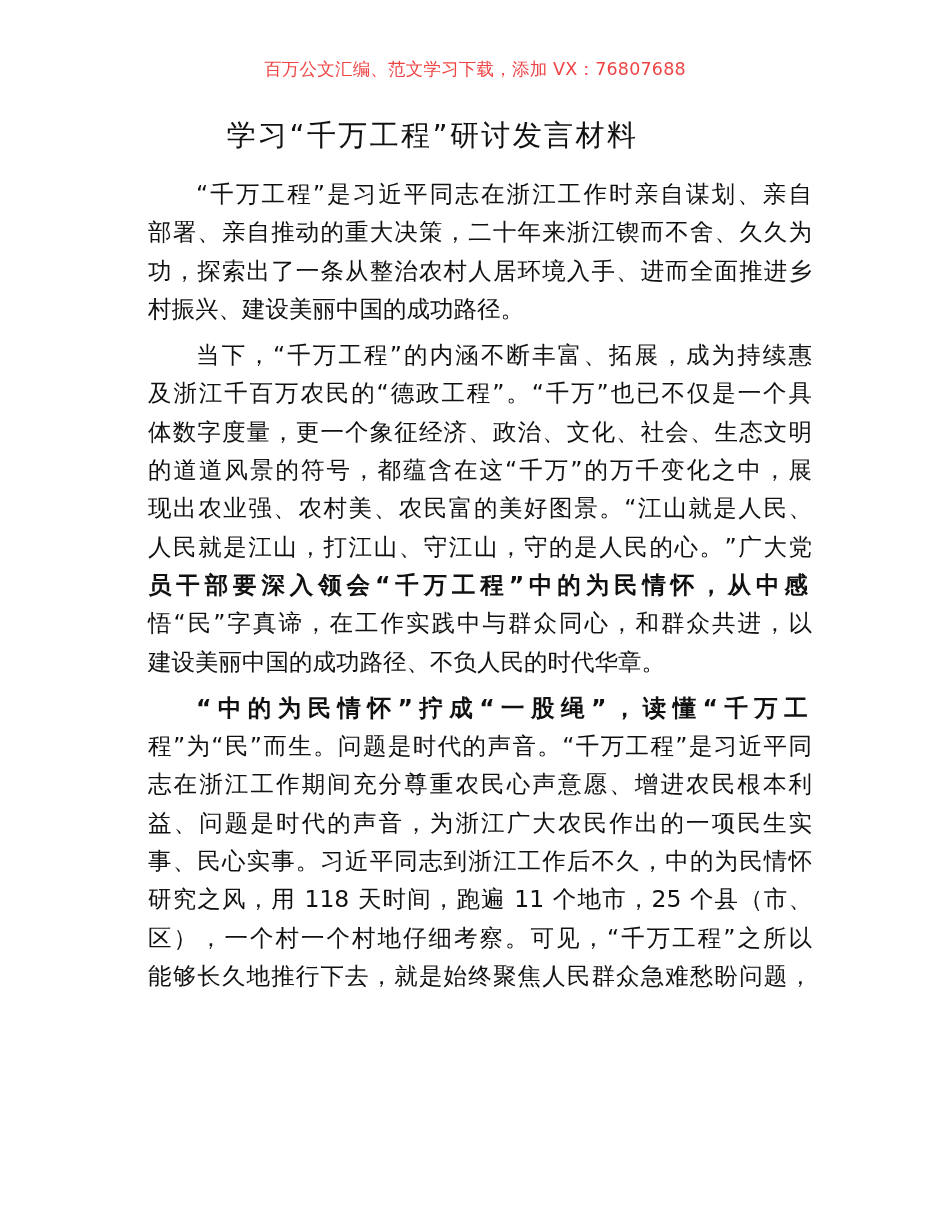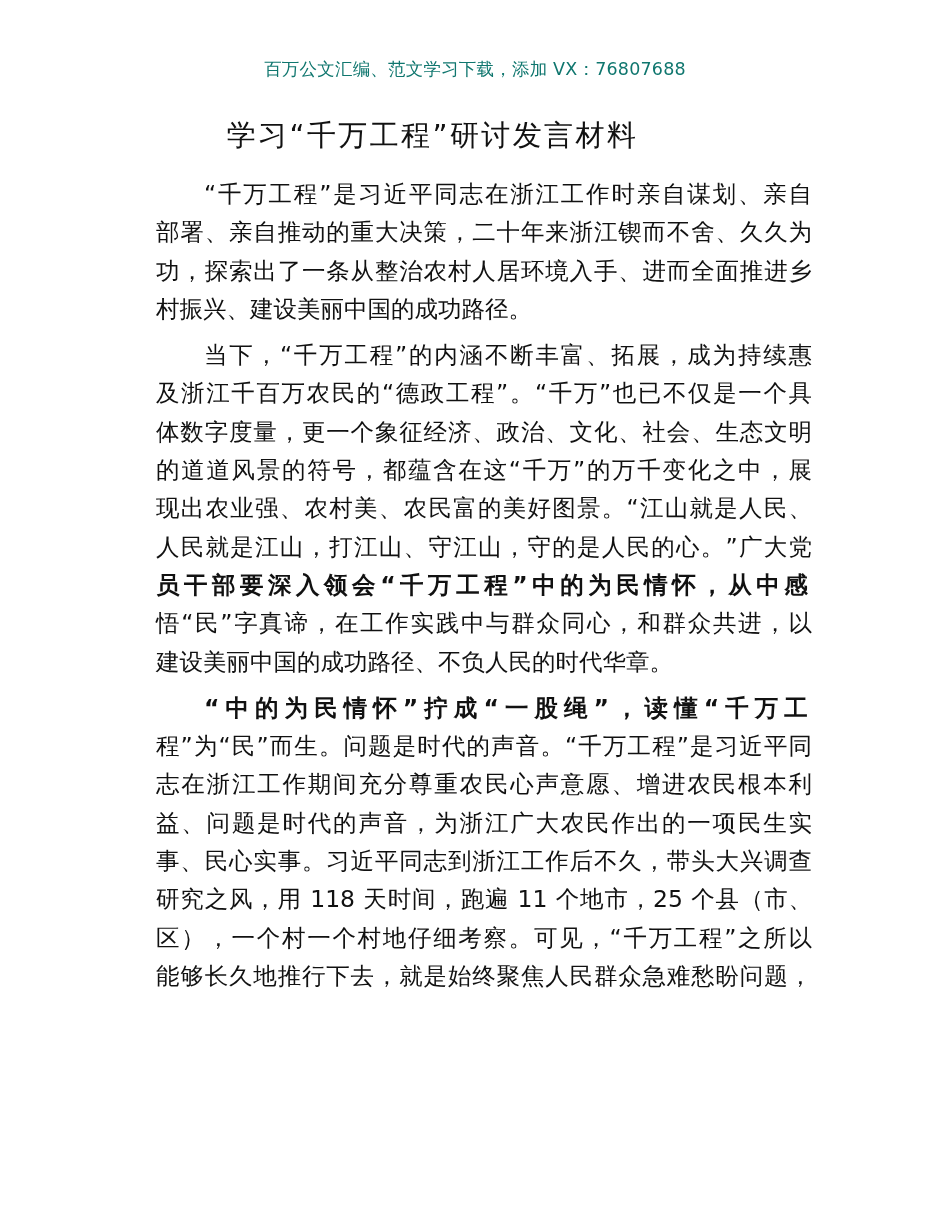--- a/index.html
+++ b/index.html
@@ -23,42 +23,42 @@
     background: #ffffff;
   }
   .watermark {
     position: absolute;
     top: 56px;
     left: 0;
     width: 950px;
     text-align: center;
     font-size: 17.5px;
     line-height: 26px;
-    color: #0f766e;
+    color: #ef4444;
     letter-spacing: 0.2px;
   }
   .title {
     position: absolute;
     top: 113px;
     left: 0;
     width: 865px;
     text-align: center;
     font-size: 29px;
     line-height: 44px;
     letter-spacing: 2.4px;
     color: #111111;
   }
   .body {
     position: absolute;
     top: 175px;
     left: 140px;
     width: 672px;
   }
   .para {
-    margin: 0 0 8px 16px;
+    margin: 0 0 8px 8px;
     font-size: 23.5px;
     line-height: 38.3px;
     text-align: justify;
     text-align-last: left;
     color: #111111;
   }
   .line {
     display: block;
     white-space: nowrap;
     text-align: justify;
@@ -104,20 +104,20 @@
       <span class="line spaced">员干部要深入领会“千万工程”中的为民情怀，从中感</span>
       <span class="line">悟“民”字真谛，在工作实践中与群众同心，和群众共进，以</span>
       <span class="line last">建设美丽中国的成功路径、不负人民的时代华章。</span>
     </div>
 
     <div class="para">
       <span class="line indent spaced">“中的为民情怀”拧成“一股绳”，读懂“千万工</span>
       <span class="line">程”为“民”而生。问题是时代的声音。“千万工程”是习近平同</span>
       <span class="line">志在浙江工作期间充分尊重农民心声意愿、增进农民根本利</span>
       <span class="line">益、问题是时代的声音，为浙江广大农民作出的一项民生实</span>
-      <span class="line">事、民心实事。习近平同志到浙江工作后不久，带头大兴调查</span>
+      <span class="line">事、民心实事。习近平同志到浙江工作后不久，中的为民情怀</span>
       <span class="line">研究之风，用 118 天时间，跑遍 11 个地市，25 个县（市、</span>
       <span class="line">区），一个村一个村地仔细考察。可见，“千万工程”之所以</span>
       <span class="line">能够长久地推行下去，就是始终聚焦人民群众急难愁盼问题，</span>
     </div>
 
   </div>
 </div>
 
 </body></html>

